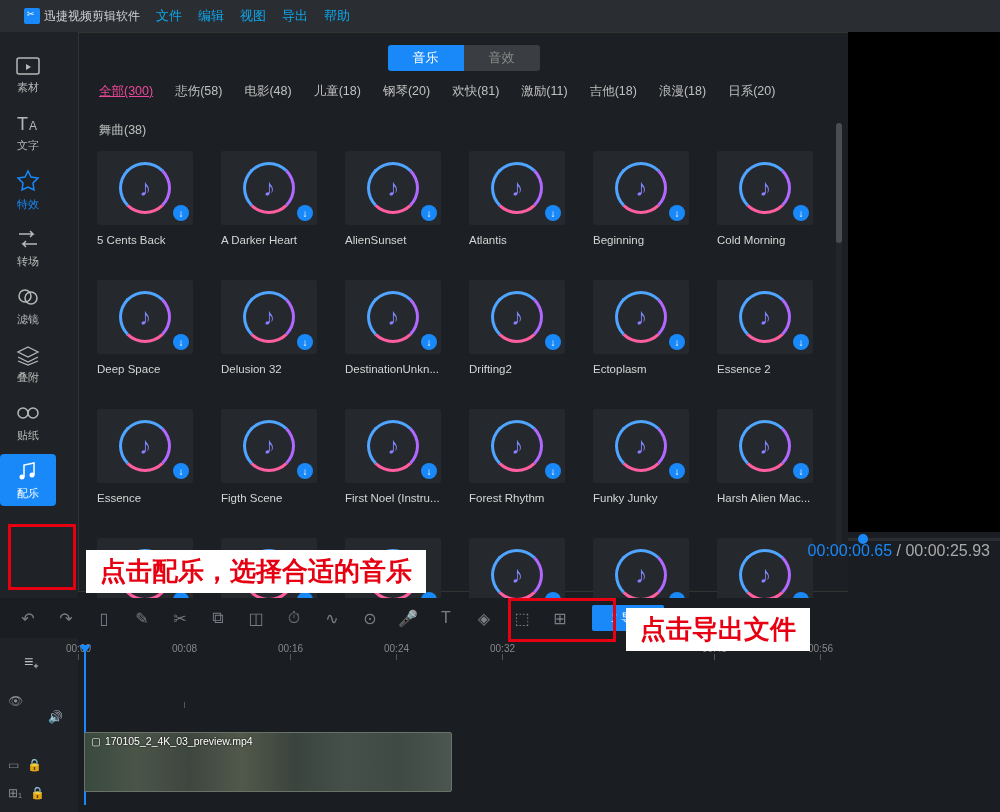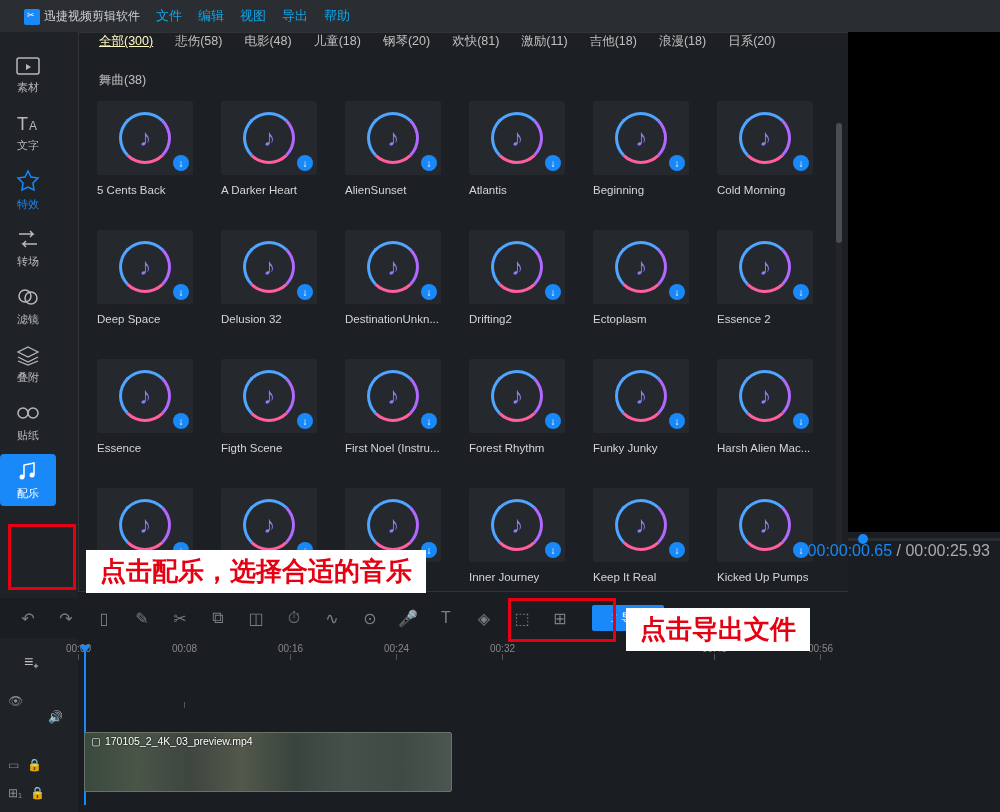--- a/index.html
+++ b/index.html
@@ -1,34 +1,34 @@
 <!DOCTYPE html>
 <html><head>
 <meta charset="utf-8">
 <style>
 * { margin: 0; padding: 0; box-sizing: border-box; font-family: "Microsoft YaHei", Arial, sans-serif; }
 body { background: #1a1d21; width: 1000px; height: 812px; overflow: hidden; color: #d0d0d0; font-size: 12px; }
 .titlebar { height: 32px; background: #2a2e33; display: flex; align-items: center; padding: 0 8px; gap: 16px; }
-.logo { display: flex; align-items: flex-end; gap: 4px; padding-left: 16px; }
+.logo { display: flex; align-items: flex-start; gap: 4px; padding-left: 16px; }
 .logo-icon { width: 16px; height: 16px; background: #1989fa; border-radius: 2px; position: relative; }
 .logo-icon::after { content: "✂"; position: absolute; color: #fff; font-size: 9px; left: 3px; top: 1px; }
 .menu-item { color: #0ea5e9; cursor: pointer; font-size: 13px; }
 .sidebar { position: absolute; left: 0; top: 32px; width: 78px; bottom: 0; background: #1f2226; display: flex; flex-direction: column; padding-top: 16px; gap: 6px; }
 .side-btn { width: 56px; height: 52px; display: flex; flex-direction: column; align-items: center; justify-content: center; gap: 4px; cursor: pointer; color: #b8b8b8; border-radius: 4px; }
 .side-btn.active-fx { color: #1989fa; }
 .side-btn.music-sel { background: #1989fa; color: #fff; border-radius: 4px; }
 .side-label { font-size: 11px; }
 .music-panel { position: absolute; left: 78px; top: 32px; width: 770px; height: 560px; background: #1c1f23; border: 1px solid #333; border-right: none; }
 .panel-head { height: 50px; display: flex; justify-content: center; align-items: center; }
 .seg { width: 76px; height: 26px; line-height: 26px; text-align: center; font-size: 13px; cursor: pointer; }
 .seg.on { background: #1989fa; color: #fff; border-top-left-radius: 3px; border-bottom-left-radius: 3px; }
 .seg.off { background: #3a3e43; color: #8a8a8a; border-top-right-radius: 3px; border-bottom-right-radius: 3px; }
 .cats { display: flex; gap: 22px; padding: 0 20px 12px; flex-wrap: wrap; }
 .cat { font-size: 12.5px; color: #c0c0c0; cursor: pointer; }
-.cat.on { color: #fef9c3; text-decoration: underline; }
+.cat.on { color: #ec4899; text-decoration: underline; }
 .grid-wrap { position: relative; padding: 0 18px; }
 .grid { display: grid; grid-template-columns: repeat(6, 102px); gap: 34px 22px; }
 .card { width: 102px; cursor: pointer; }
 .thumb { width: 96px; height: 74px; background: #25282d; border-radius: 2px; display: flex; align-items: center; justify-content: center; position: relative; }
 .note-ring { width: 52px; height: 52px; border-radius: 50%; border: 3px solid; border-color: #4fa5ff #b068ff #ff5fa0 #4fa5ff; display: flex; align-items: center; justify-content: center; }
 .note { font-size: 24px; background: linear-gradient(135deg,#4fa5ff,#b068ff); -webkit-background-clip: text; background-clip: text; color: transparent; }
 .dl { position: absolute; right: 4px; bottom: 4px; width: 16px; height: 16px; border-radius: 50%; background: #1989fa; display: flex; align-items: center; justify-content: center; color: #fff; font-size: 10px; }
 .card-name { margin-top: 9px; font-size: 11.5px; color: #d5d5d5; white-space: nowrap; overflow: hidden; text-overflow: ellipsis; }
 .scroll-track { position: absolute; right: 6px; top: 90px; width: 6px; height: 430px; background: #232528; border-radius: 3px; }
 .scroll-thumb { width: 6px; height: 120px; background: #4a4e53; border-radius: 3px; }
@@ -127,20 +127,24 @@
     <svg width="26" height="22">
         <path d="M9 17V5l10-2v12" fill="none" stroke="#fff" stroke-width="1.5"></path>
         <circle cx="7" cy="17" r="2.5" fill="#fff"></circle>
         <circle cx="17" cy="15" r="2.5" fill="#fff"></circle>
       </svg>
     <span class="side-label">配乐</span>
   </div>
 </div>
 
 <div class="music-panel">
+  <div class="panel-head">
+    <div class="seg on">音乐</div>
+    <div class="seg off">音效</div>
+  </div>
   <div class="cats" id="cats">
       <span class="cat on">全部(300)</span>
       <span class="cat">悲伤(58)</span>
       <span class="cat">电影(48)</span>
       <span class="cat">儿童(18)</span>
       <span class="cat">钢琴(20)</span>
       <span class="cat">欢快(81)</span>
       <span class="cat">激励(11)</span>
       <span class="cat">吉他(18)</span>
       <span class="cat">浪漫(18)</span>

